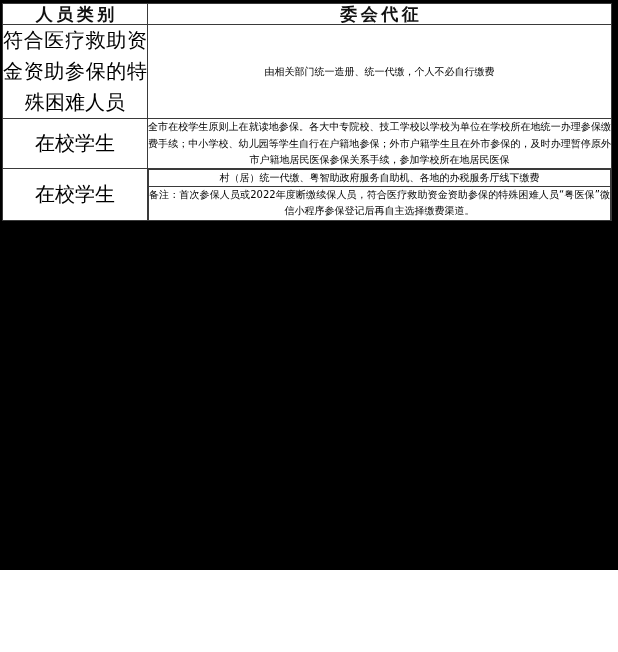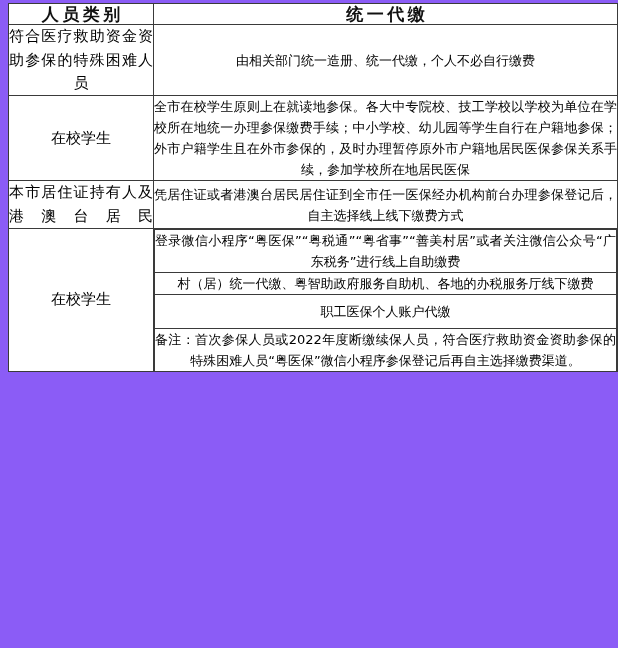--- a/index.html
+++ b/index.html
@@ -10,24 +10,24 @@
   body {
     width: 618px;
     height: 652px;
     font-family: "DejaVu Sans", "Liberation Sans", sans-serif;
     color: #000000;
     overflow: hidden;
   }
   #page {
     position: relative;
     width: 618px;
-    height: 648px;
-    background: #8b5cf6;
+    height: 570px;
+    background: #000000;
     box-sizing: border-box;
-    padding: 3px 6px 0 8px;
+    padding: 3px 6px 0 2px;
   }
   table.fee-table {
     width: 609px;
     border-collapse: collapse;
     table-layout: fixed;
     background: #ffffff;
   }
   table.fee-table td,
   table.fee-table th {
     border: 1px solid #3a3a3a;
@@ -43,21 +43,21 @@
     font-weight: bold;
     font-size: 17px;
     letter-spacing: 3.5px;
     text-indent: 3.5px;
     padding: 9px 0 9px 0;
     line-height: 1.2;
     color: #111111;
   }
 
   .cat-cell {
-    font-size: 15px;
+    font-size: 20px;
     line-height: 1.55;
     color: #000000;
     padding: 7px 5px 7px 5px;
     text-align: center;
   }
   .cat-cell .just {
     text-align: justify;
     text-align-last: center;
     text-justify: inter-character;
   }
@@ -65,21 +65,21 @@
     text-align: justify;
     text-align-last: justify;
     text-justify: inter-character;
   }
   .cat-cell.center-only {
     text-align: center;
     font-family: Liberation Serif, serif;
   }
 
   .ch-cell {
-    font-size: 13px;
+    font-size: 10px;
     line-height: 1.62;
     color: #000000;
     padding: 7px 7px 7px 7px;
     margin-left: 12px;
   }
   .ch-cell .just {
     text-align: justify;
     text-align-last: center;
     text-justify: inter-character;
   }
@@ -113,70 +113,52 @@
 
   <table class="fee-table">
     <colgroup>
       <col class="col-category">
       <col class="col-channel">
     </colgroup>
     <tbody>
 
       <tr>
         <td class="hdr-cell">人员类别</td>
-        <td class="hdr-cell">统一代缴</td>
+        <td class="hdr-cell">委会代征</td>
       </tr>
 
       <tr>
         <td class="cat-cell">
           <div class="just">符合医疗救助资金资助参保的特殊困难人员</div>
         </td>
         <td class="ch-cell one-line">
           <div>由相关部门统一造册、统一代缴，个人不必自行缴费</div>
         </td>
       </tr>
 
       <tr>
         <td class="cat-cell center-only">
           <div>在校学生</div>
         </td>
         <td class="ch-cell">
           <div class="just">全市在校学生原则上在就读地参保。各大中专院校、技工学校以学校为单位在学校所在地统一办理参保缴费手续；中小学校、幼儿园等学生自行在户籍地参保；外市户籍学生且在外市参保的，及时办理暂停原外市户籍地居民医保参保关系手续，参加学校所在地居民医保</div>
         </td>
       </tr>
 
-      <tr>
-        <td class="cat-cell">
-          <div class="just-full">本市居住证持有人及港澳台居民</div>
-        </td>
-        <td class="ch-cell">
-          <div class="just">凭居住证或者港澳台居民居住证到全市任一医保经办机构前台办理参保登记后，自主选择线上线下缴费方式</div>
-        </td>
-      </tr>
 
       <tr>
         <td class="cat-cell center-only">
           <div>在校学生</div>
         </td>
         <td class="nested-host">
           <table class="sub-table">
             <tbody>
               <tr>
                 <td class="ch-cell">
-                  <div class="just">登录微信小程序“粤医保”“粤税通”“粤省事”“善美村居”或者关注微信公众号“广东税务”进行线上自助缴费</div>
-                </td>
-              </tr>
-              <tr>
-                <td class="ch-cell">
                   <div class="just">村（居）统一代缴、粤智助政府服务自助机、各地的办税服务厅线下缴费</div>
-                </td>
-              </tr>
-              <tr>
-                <td class="ch-cell one-line">
-                  <div>职工医保个人账户代缴</div>
                 </td>
               </tr>
               <tr>
                 <td class="ch-cell">
                   <div class="just">备注：首次参保人员或2022年度断缴续保人员，符合医疗救助资金资助参保的特殊困难人员“粤医保”微信小程序参保登记后再自主选择缴费渠道。</div>
                 </td>
               </tr>
             </tbody>
           </table>
         </td>

